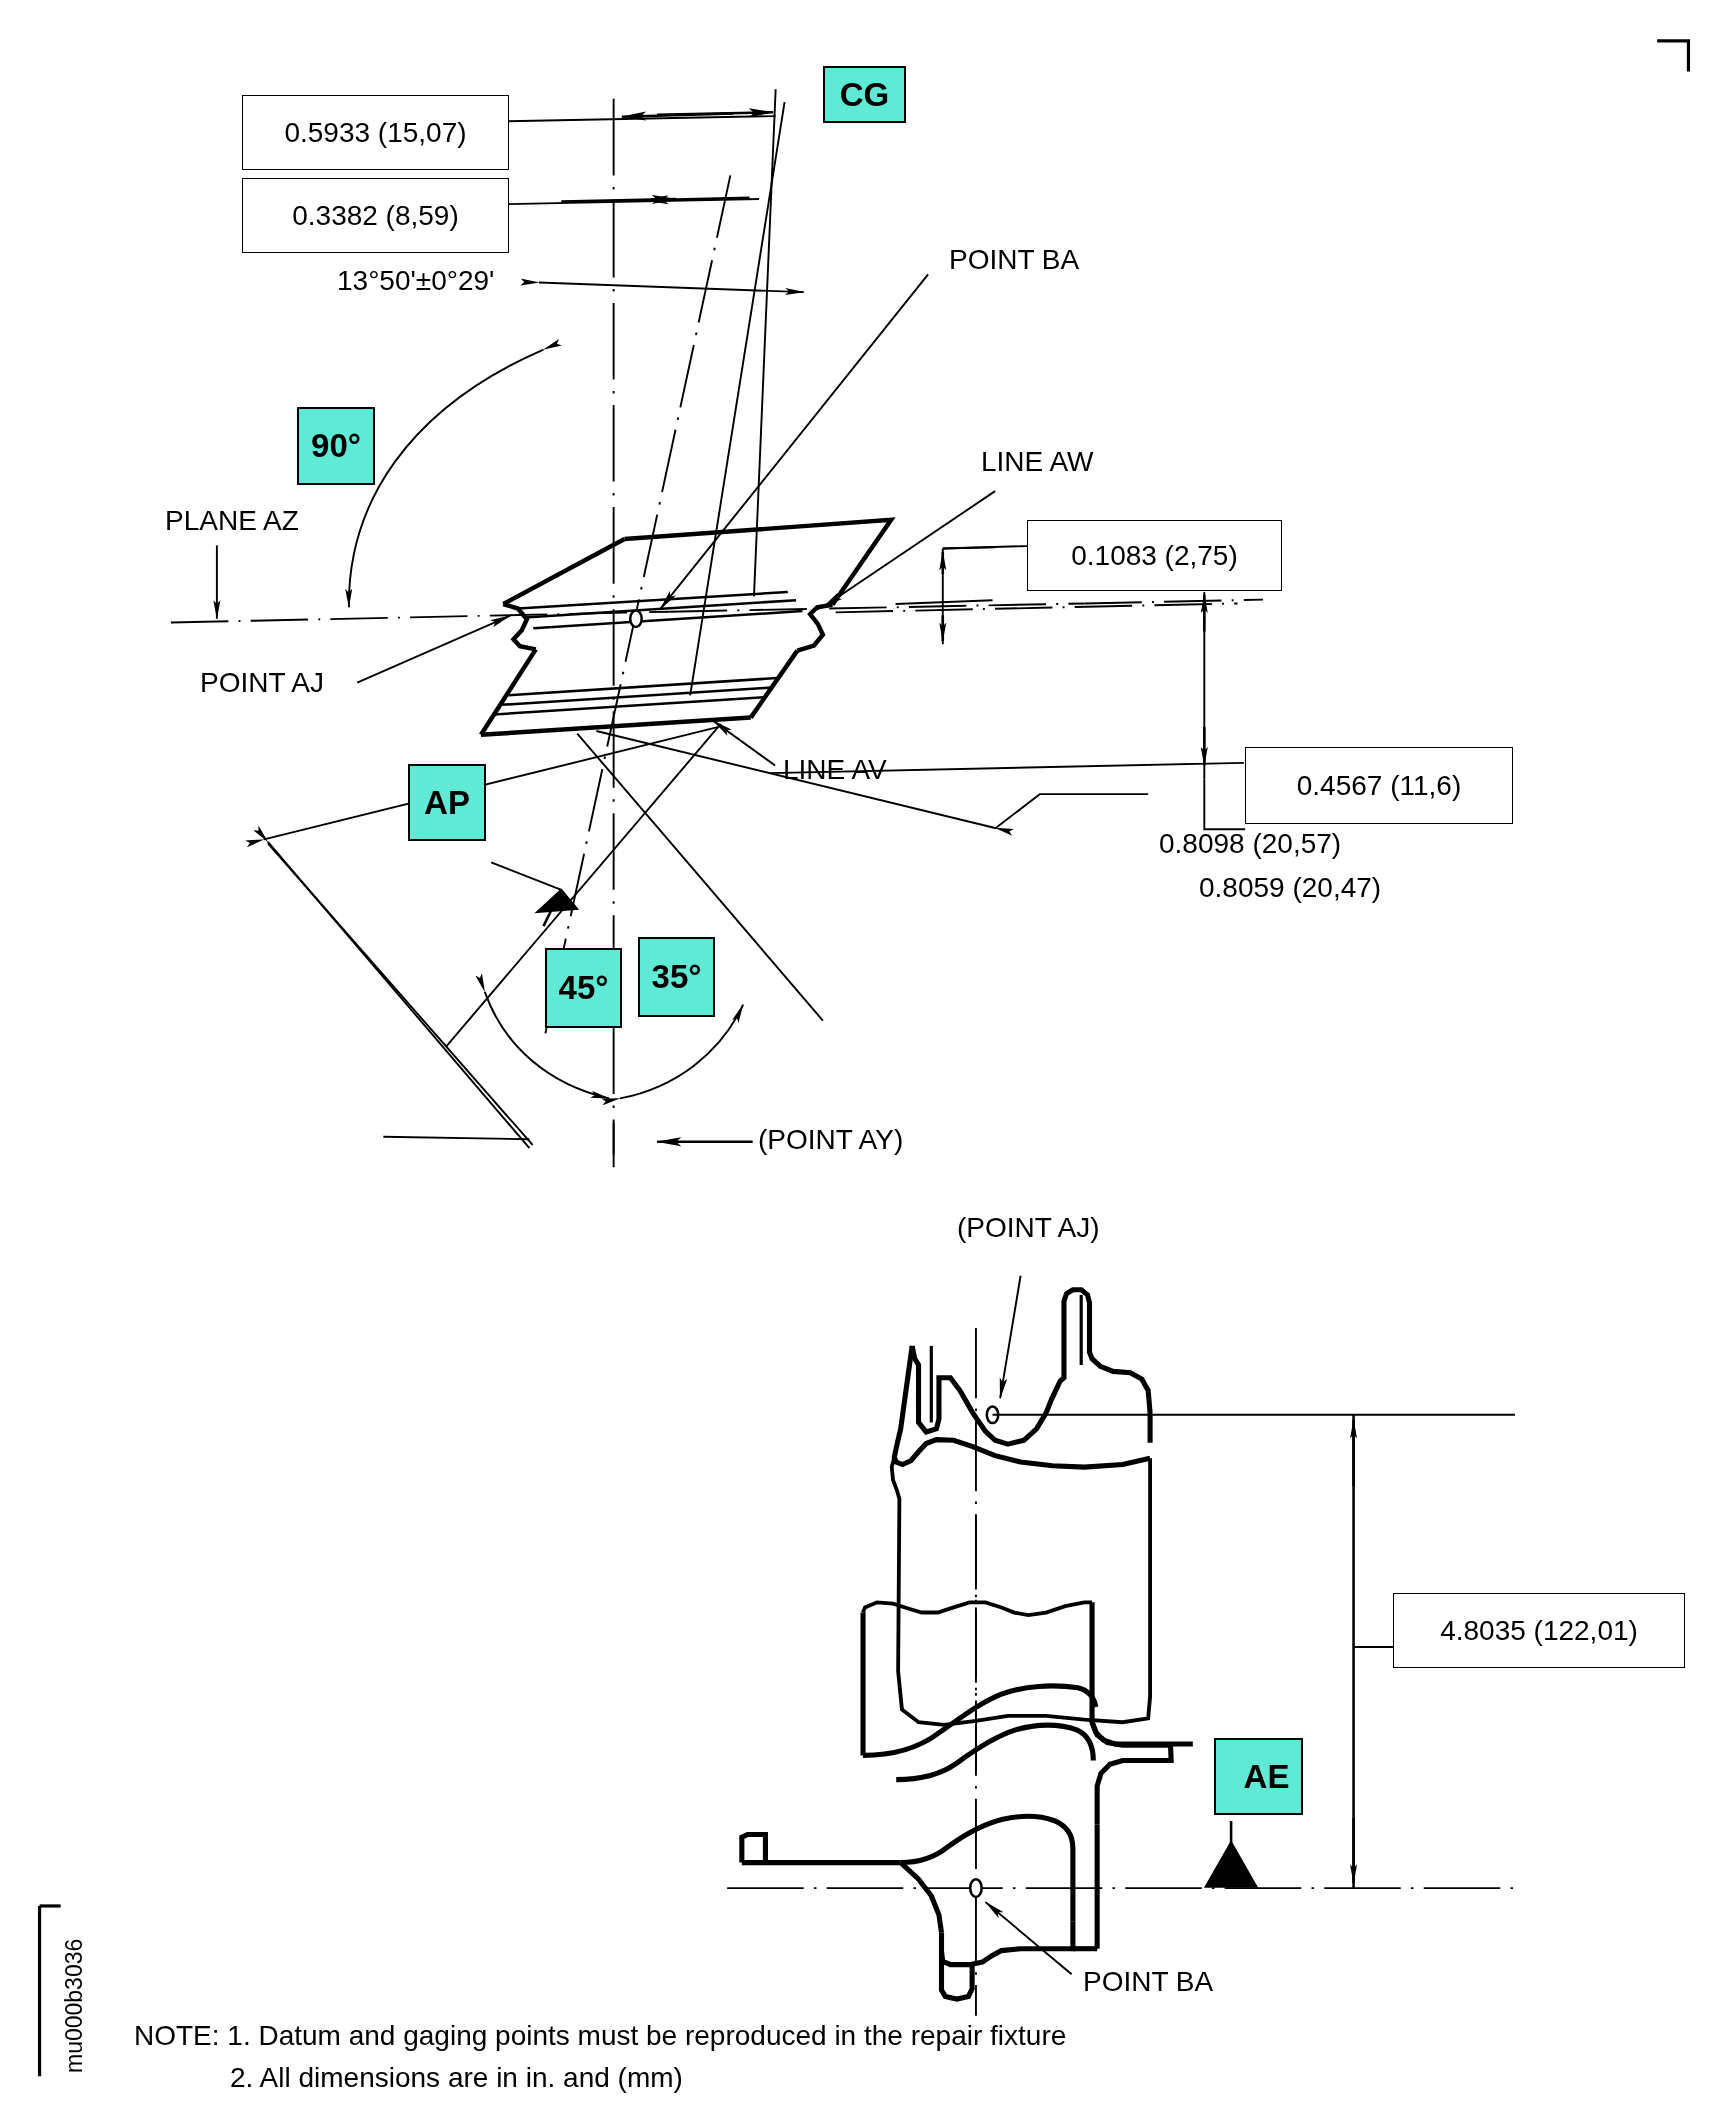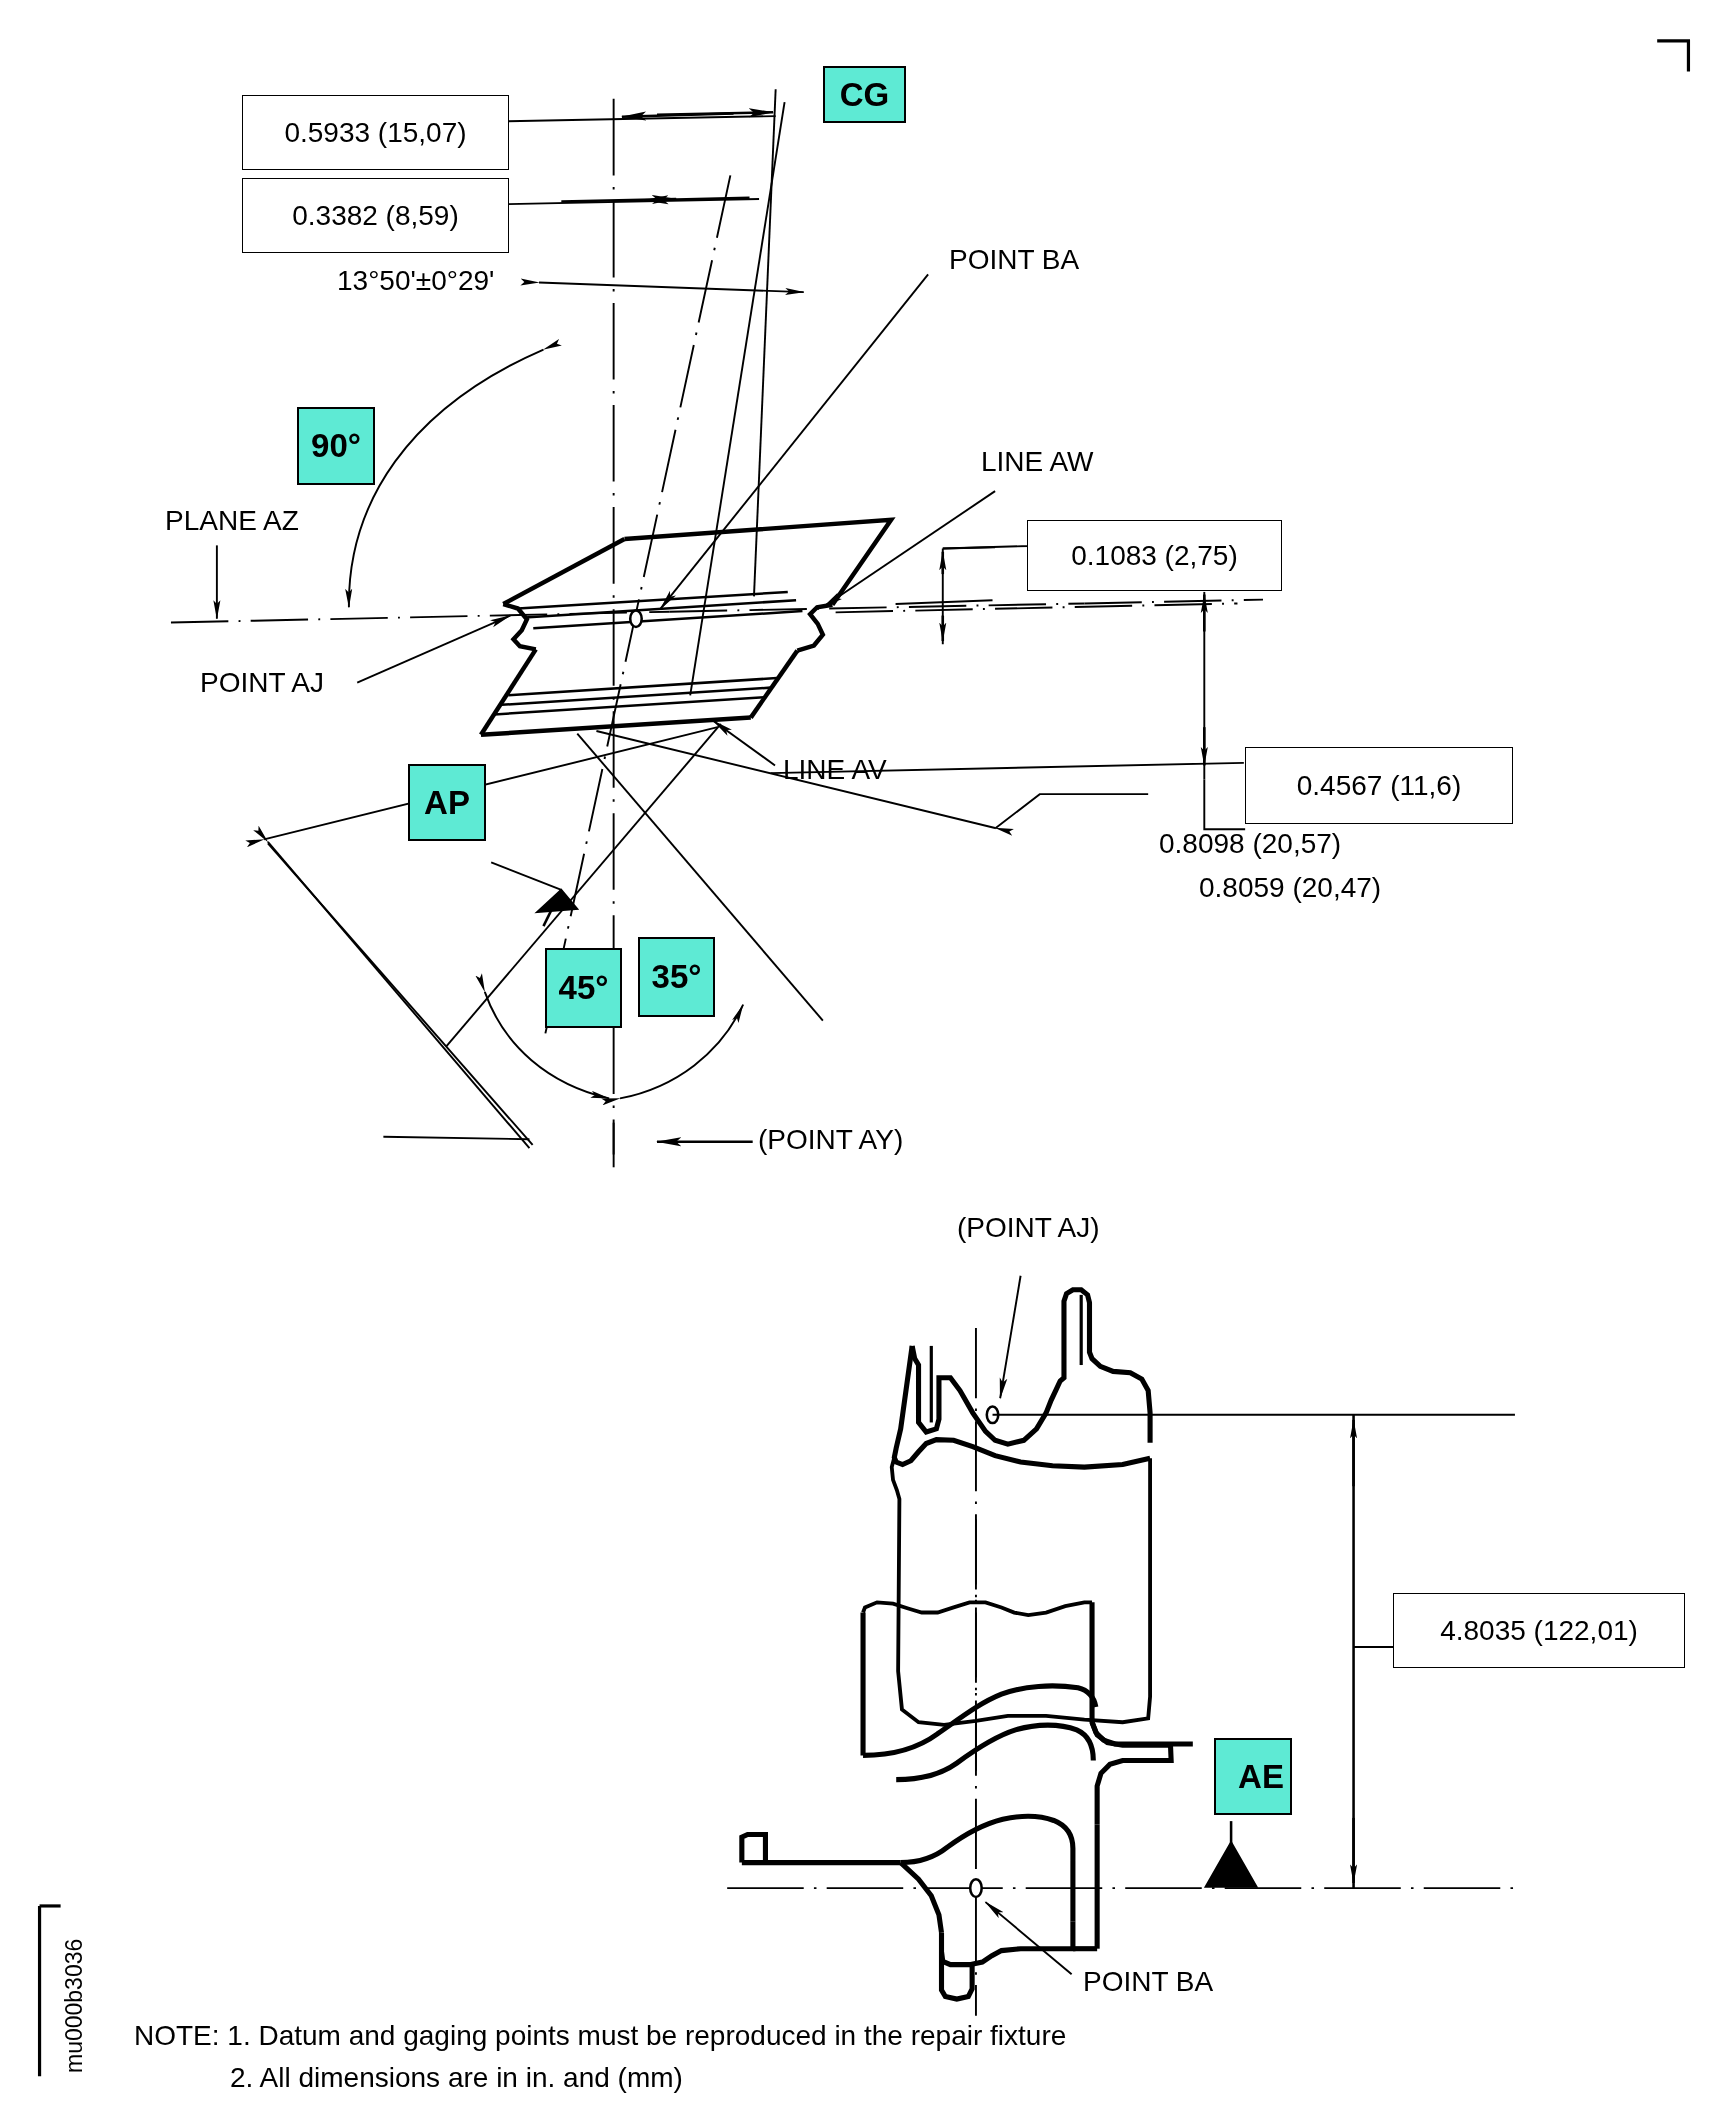--- a/index.html
+++ b/index.html
@@ -336,21 +336,21 @@
   </div>
 
   <div class="symbox" style="left:545px;top:948px;width:77px;height:80px;">
     <span class="boxtext">45°</span>
   </div>
 
   <div class="symbox" style="left:638px;top:937px;width:77px;height:80px;">
     <span class="boxtext">35°</span>
   </div>
 
-  <div class="symbox" style="left:1214px;top:1738px;width:78px;height:77px;padding-left:16px;">
+  <div class="symbox" style="left:1214px;top:1738px;width:89px;height:77px;padding-left:16px;">
     <span class="boxtext">AE</span>
   </div>
 
   <span class="txt labeltext" style="left:165px;top:505px;">PLANE AZ</span>
 
   <span class="txt labeltext" style="left:200px;top:667px;">POINT AJ</span>
 
   <span class="txt labeltext" style="left:949px;top:244px;">POINT BA</span>
 
   <span class="txt labeltext" style="left:981px;top:446px;">LINE AW</span>

